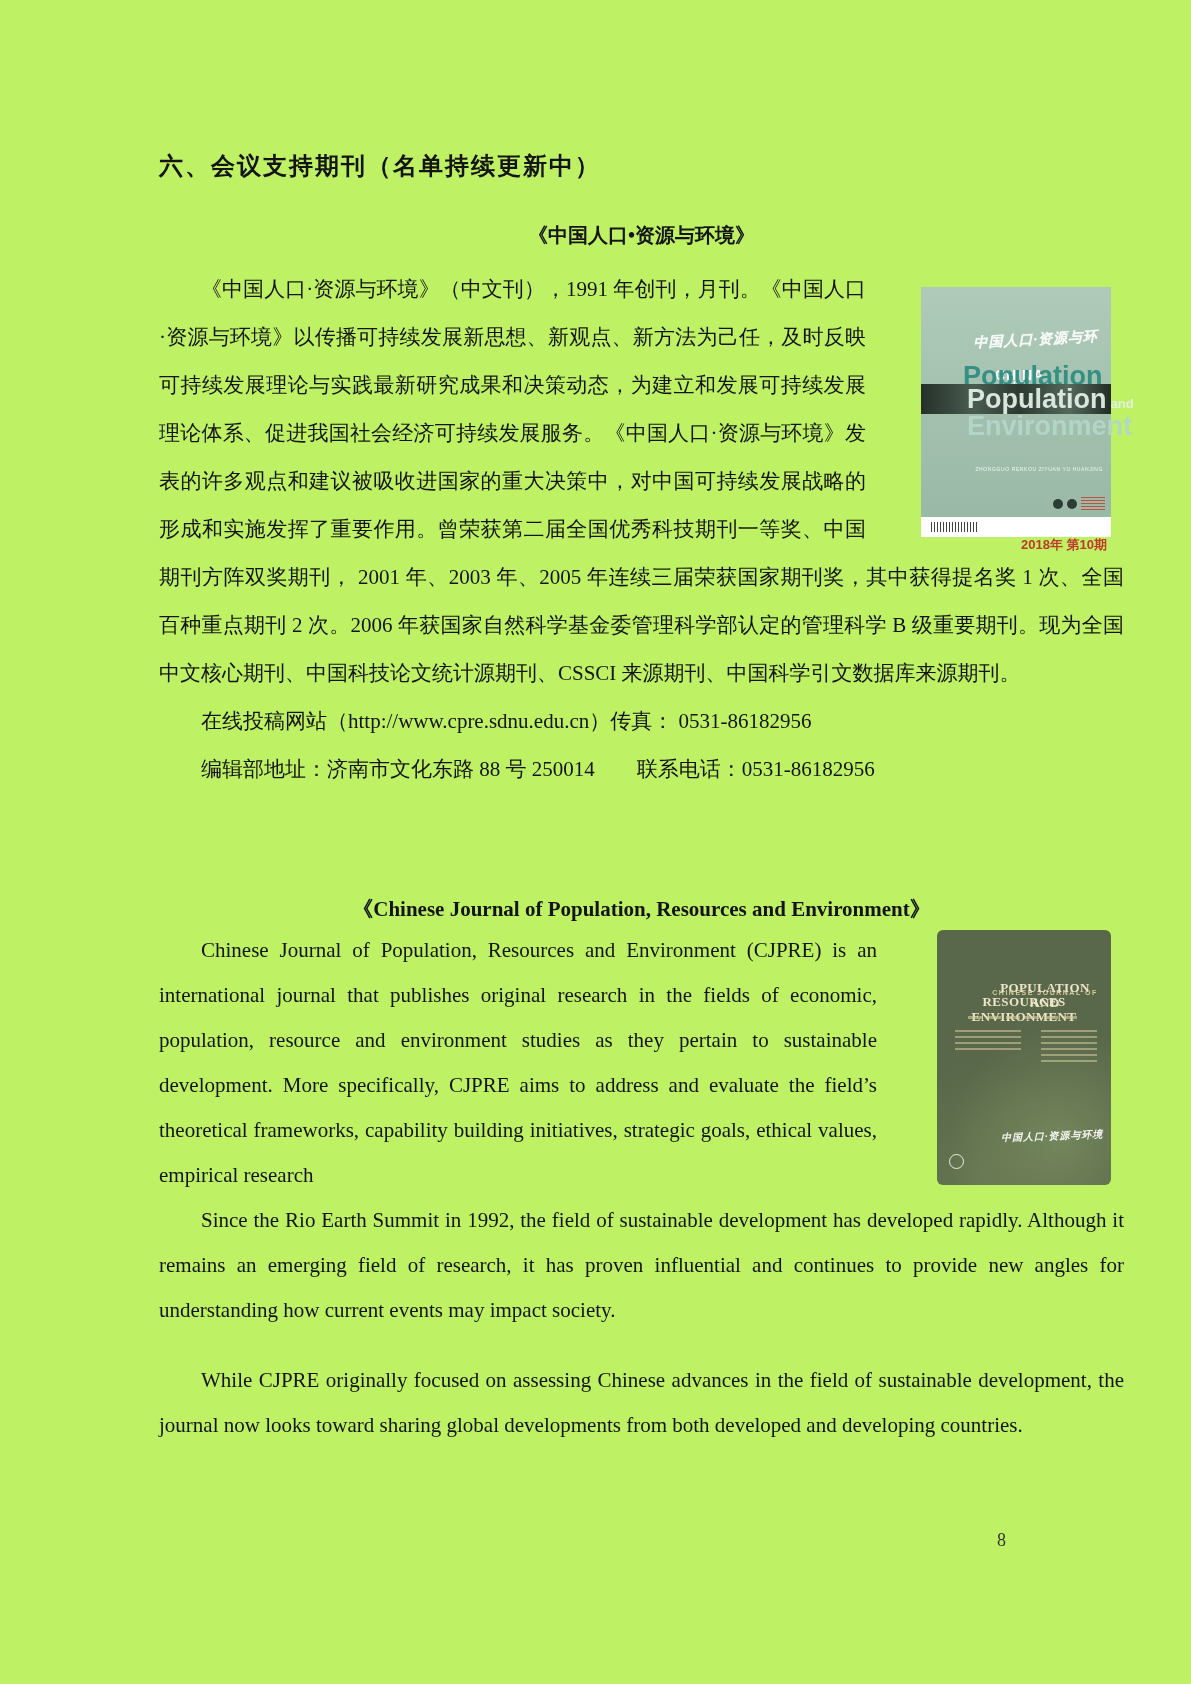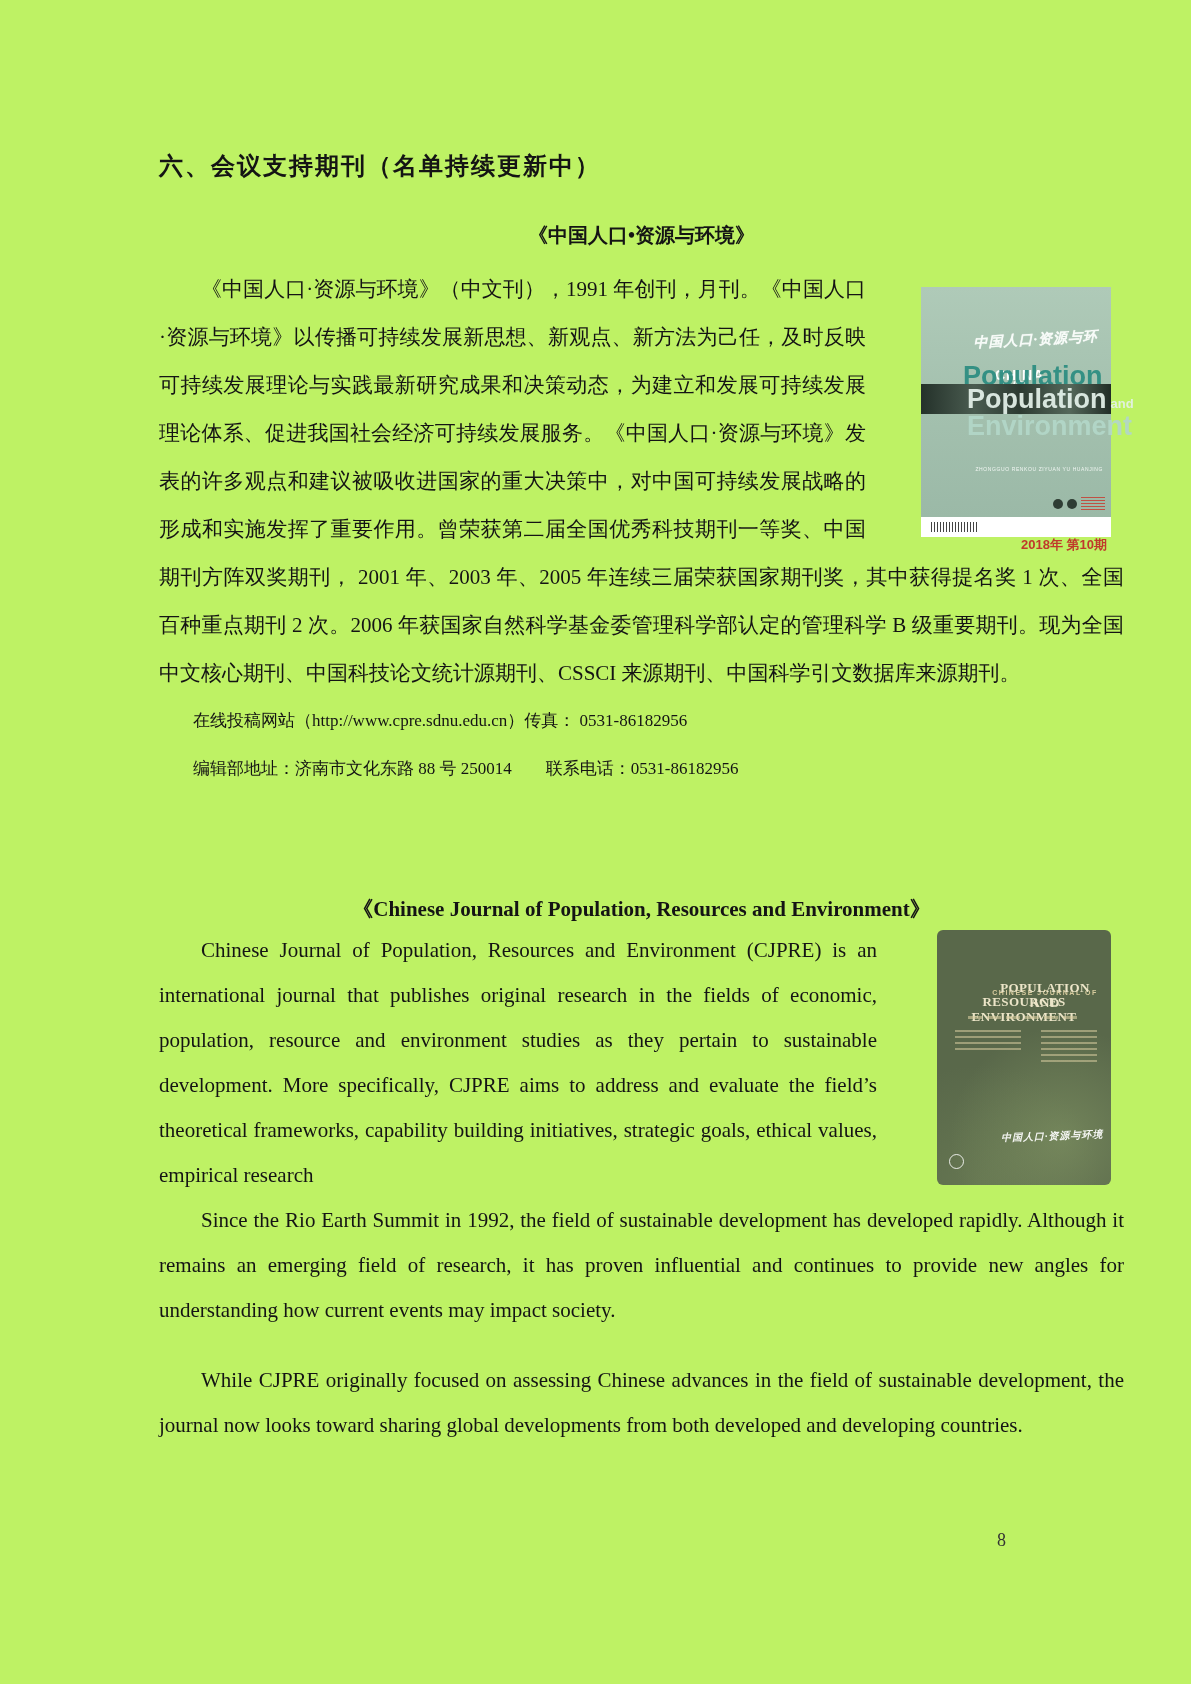--- a/index.html
+++ b/index.html
@@ -22,21 +22,21 @@
   }
   .subtitle-cn {
     margin-top:40px;
     text-align:center;
     font-size:20px; line-height:26px;
     font-weight:bold;
   }
   .para { margin:0; text-align:justify; text-indent:2em; }
   .cjk { font-size:21px; line-height:48px; }
   .para-cn1 { margin-top:17px; }
-  .line-cn { font-size:17px; line-height:48px; text-indent:2em; }
+  .line-cn { font-size:21px; line-height:48px; text-indent:2em; }
 
   .subtitle-en {
     margin-top:102px;
     text-align:center;
     font-size:21px; line-height:28px;
     font-weight:bold;
   }
   .en { font-size:21px; line-height:45px; }
   .para-en1 { margin-top:5px; }
   .para-en3 { margin-top:25px; }

